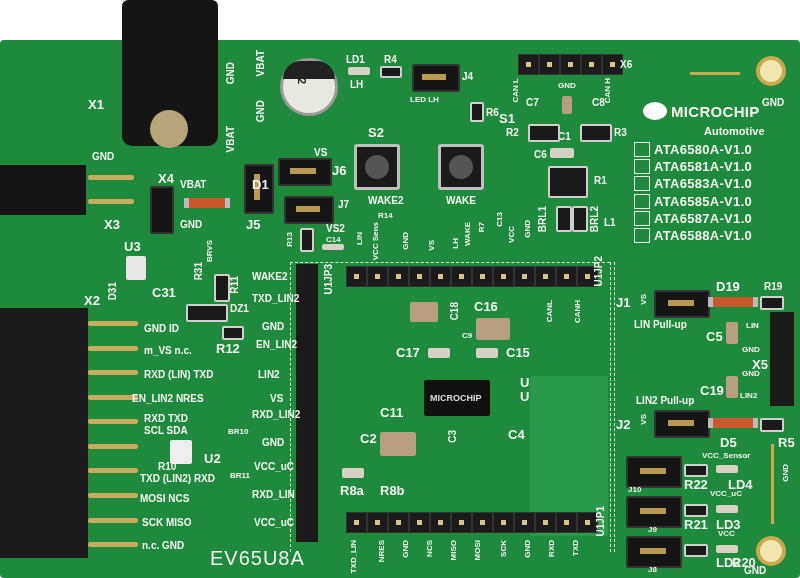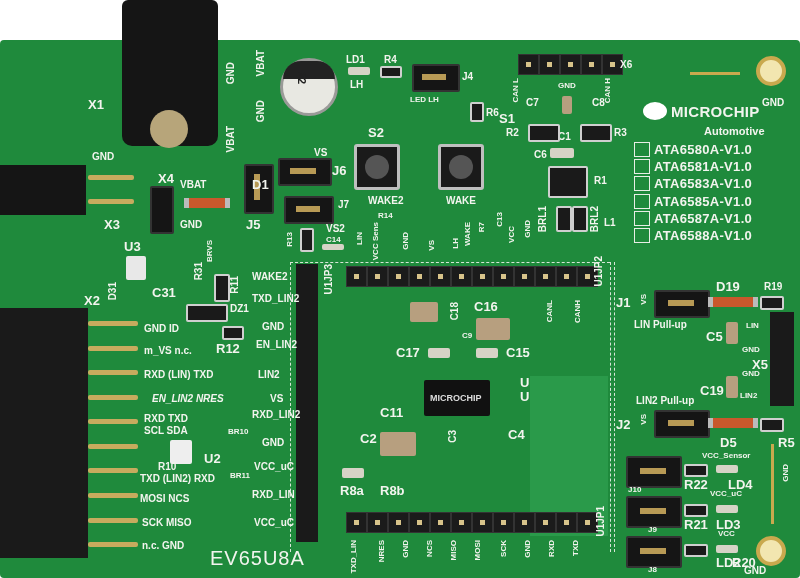--- a/index.html
+++ b/index.html
@@ -198,21 +198,21 @@
 <div class="x2-pin" style="top:395px;"></div>
 <div class="x2-pin" style="top:419px;"></div>
 <div class="x2-pin" style="top:444px;"></div>
 <div class="x2-pin" style="top:468px;"></div>
 <div class="x2-pin" style="top:493px;"></div>
 <div class="x2-pin" style="top:518px;"></div>
 <div class="x2-pin" style="top:542px;"></div>
 <span class="silk" style="left:144px;top:324px;">GND  ID</span>
 <span class="silk" style="left:144px;top:346px;">m_VS  n.c.</span>
 <span class="silk" style="left:144px;top:370px;">RXD (LIN)  TXD</span>
-<span class="silk" style="left:152px;top:394px;font-style:italic;">EN_LIN2  NRES</span>
+<span class="silk" style="left:132px;top:394px;">EN_LIN2  NRES</span>
 <span class="silk" style="left:144px;top:414px;">RXD   TXD</span>
 <span class="silk" style="left:144px;top:426px;">SCL   SDA</span>
 <span class="silk" style="left:140px;top:474px;">TXD (LIN2)  RXD</span>
 <span class="silk" style="left:140px;top:494px;">MOSI  NCS</span>
 <span class="silk" style="left:142px;top:518px;">SCK  MISO</span>
 <span class="silk" style="left:142px;top:541px;">n.c.  GND</span>
 <div class="smd" style="left:170px;top:440px;width:22px;height:24px;background:#eee;"></div>
 <span class="silk lg" style="left:204px;top:452px;">U2</span>
 <span class="silk" style="left:158px;top:462px;">R10</span>
 <span class="silk sm" style="left:228px;top:428px;">BR10</span>

